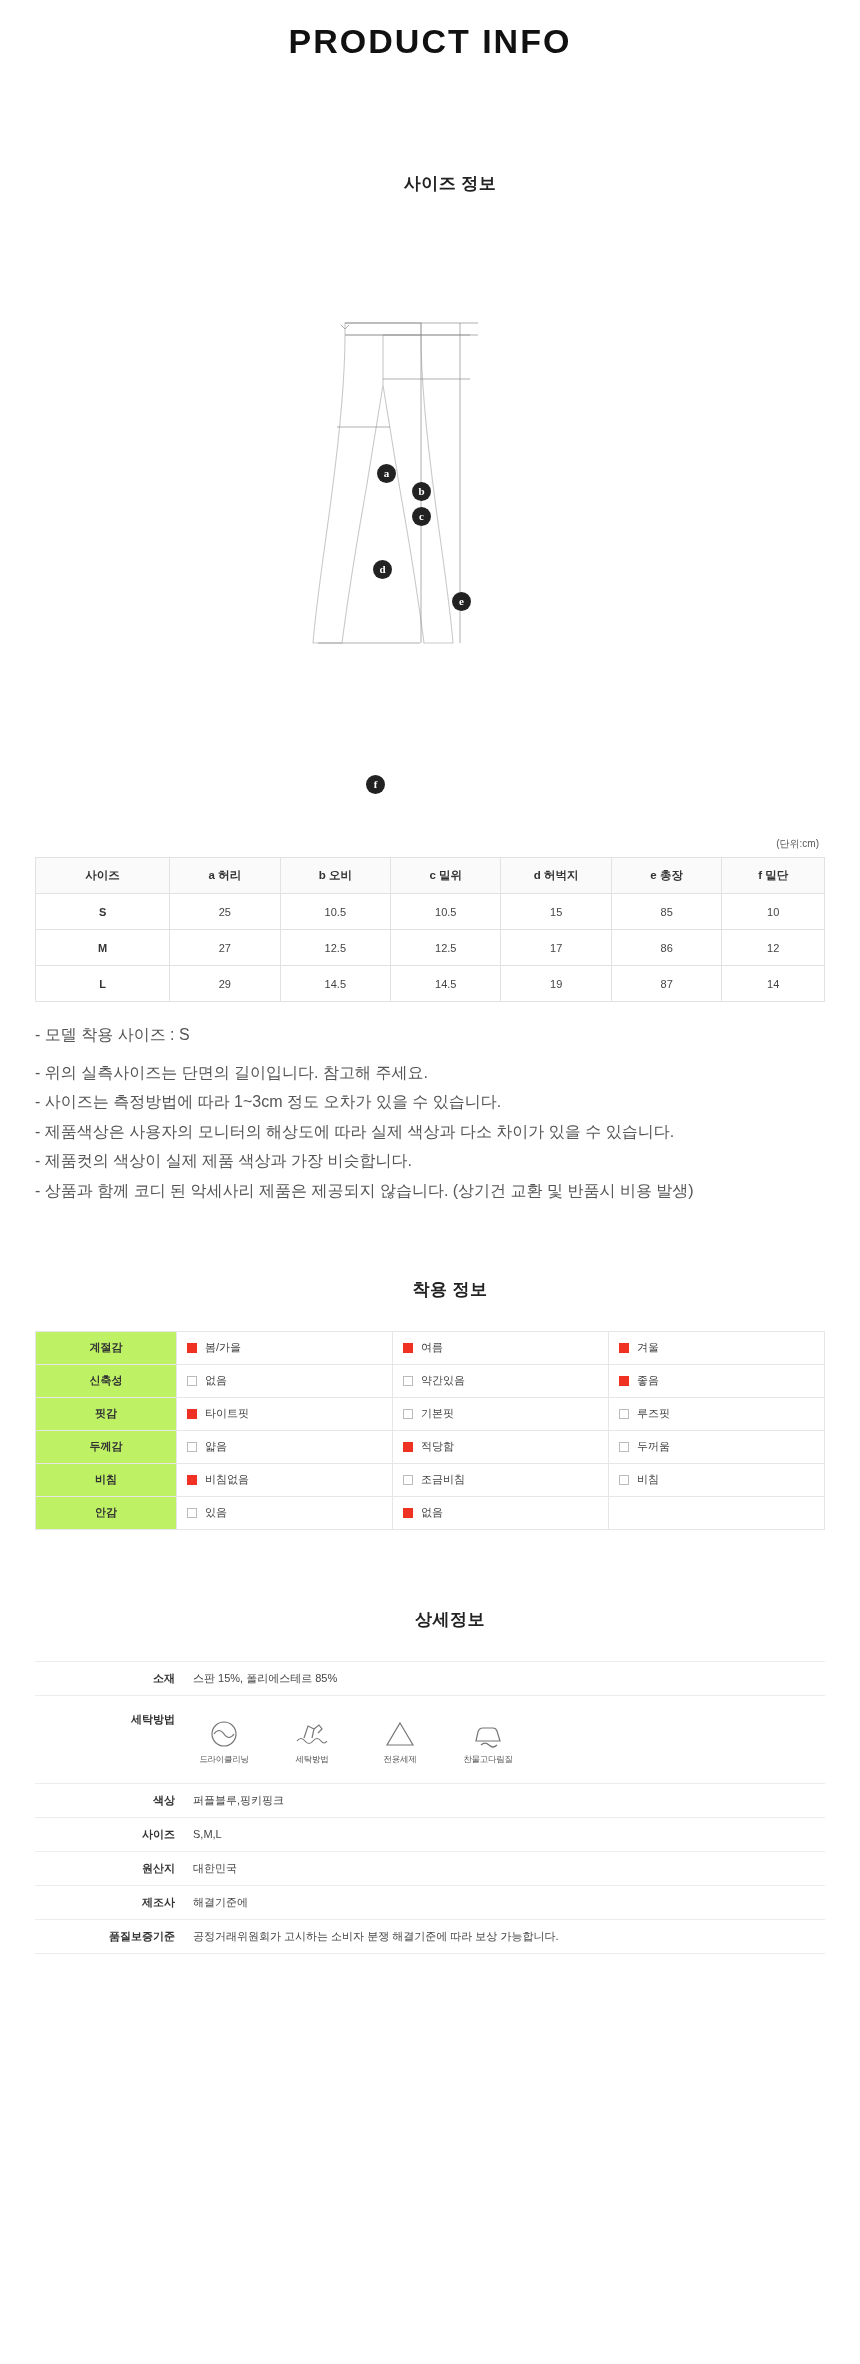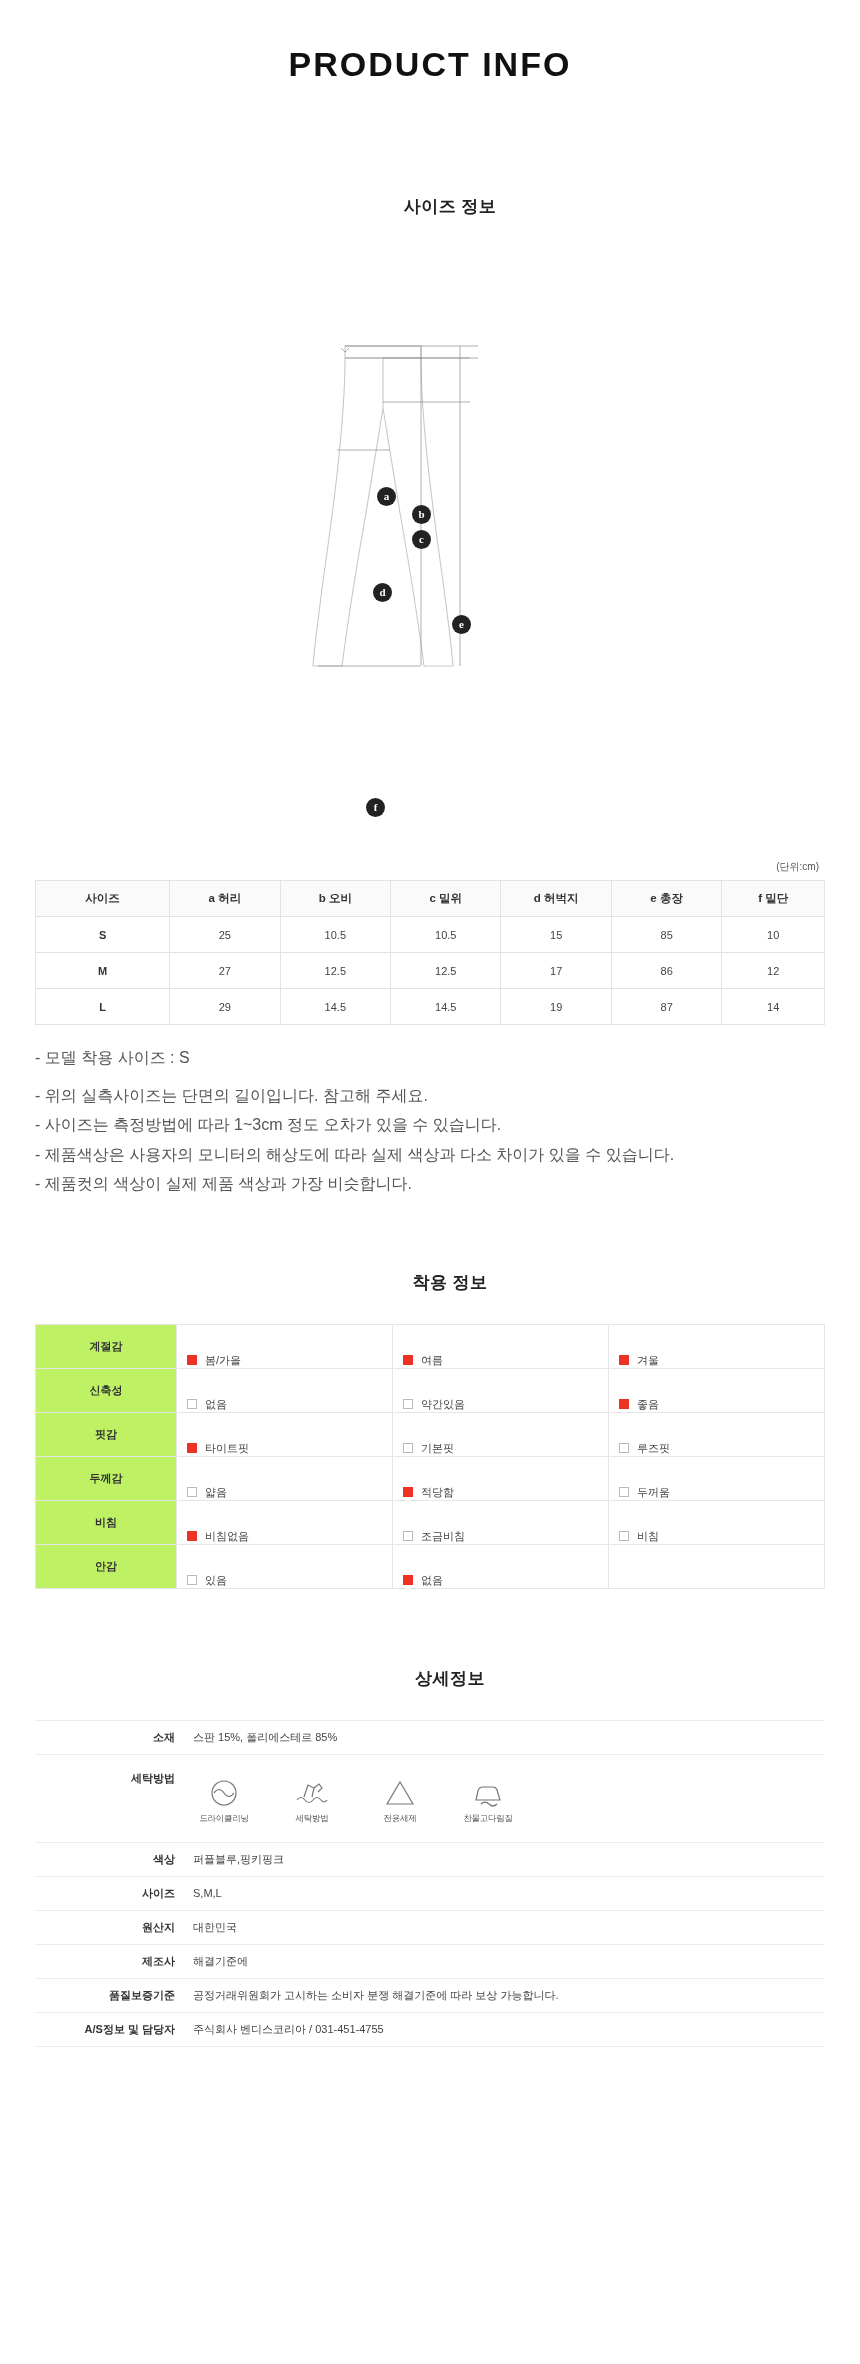--- a/index.html
+++ b/index.html
@@ -14,21 +14,20 @@
 
   
   .main-title{
     text-align:center;
     font-size:34px;
     font-weight:bold;
     letter-spacing:2px;
     color:#111;
     padding-top:22px;
     font-family:"Liberation Sans","DejaVu Sans",sans-serif;
-    margin-top:23px;
   }
 
   .section-title{
     text-align:center;
     font-size:17px;
     font-weight:bold;
     color:#222;
     letter-spacing:0.5px;
     padding-left:40px;
   }
@@ -116,21 +115,21 @@
   }
   .chk{
     display:inline-block;
     width:8px;height:8px;
     border:1px solid #bbb;
     margin-right:8px;
     vertical-align:middle;
     background:#fff;
   }
   .chk.on{background:#ef3124;border-color:#ef3124;}
-  .opt{white-space:nowrap;display:inline-block;vertical-align:middle;margin-top:28px;}
+  .opt{white-space:nowrap;display:inline-block;vertical-align:middle;}
   .opt .t{vertical-align:middle;}
 
   
   table.detail{
     border-collapse:collapse;
     width:790px;
     margin:0 auto;
     font-size:11px;
     table-layout:fixed;
   }
@@ -244,20 +243,21 @@
     </tbody>
   </table>
 
   <div class="notes">
     <div>- 모델 착용 사이즈 : S</div>
     <div class="gap"></div>
     <div>- 위의 실측사이즈는 단면의 길이입니다. 참고해 주세요.</div>
     <div>- 사이즈는 측정방법에 따라 1~3cm 정도 오차가 있을 수 있습니다.</div>
     <div>- 제품색상은 사용자의 모니터의 해상도에 따라 실제 색상과 다소 차이가 있을 수 있습니다.</div>
     <div>- 제품컷의 색상이 실제 제품 색상과 가장 비슷합니다.</div>
+    <div>- 상품과 함께 코디 된 악세사리 제품은 제공되지 않습니다. (상기건 교환 및 반품시 비용 발생)</div>
   </div>
 
   <div class="section-title" style="margin-top:72px;margin-bottom:30px;">착용 정보</div>
 
   <table class="wear">
     <tbody>
       <tr>
         <td class="label">계절감</td>
         <td><span class="opt"><span class="chk on"></span><span class="t">봄/가을</span></span></td>
         <td><span class="opt"><span class="chk on"></span><span class="t">여름</span></span></td>
@@ -360,21 +360,17 @@
         <td>대한민국</td>
       </tr>
       <tr>
         <td class="key">제조사</td>
         <td>해결기준에</td>
       </tr>
       <tr>
         <td class="key">품질보증기준</td>
         <td>공정거래위원회가 고시하는 소비자 분쟁 해결기준에 따라 보상 가능합니다.</td>
       </tr>
-      <tr>
-        <td class="key">A/S정보 및 담당자</td>
-        <td>주식회사 벤디스코리아 / 031-451-4755</td>
-      </tr>
     </tbody>
   </table>
 
   <div style="height:60px;"></div>
 </div>
 
 </body></html>

